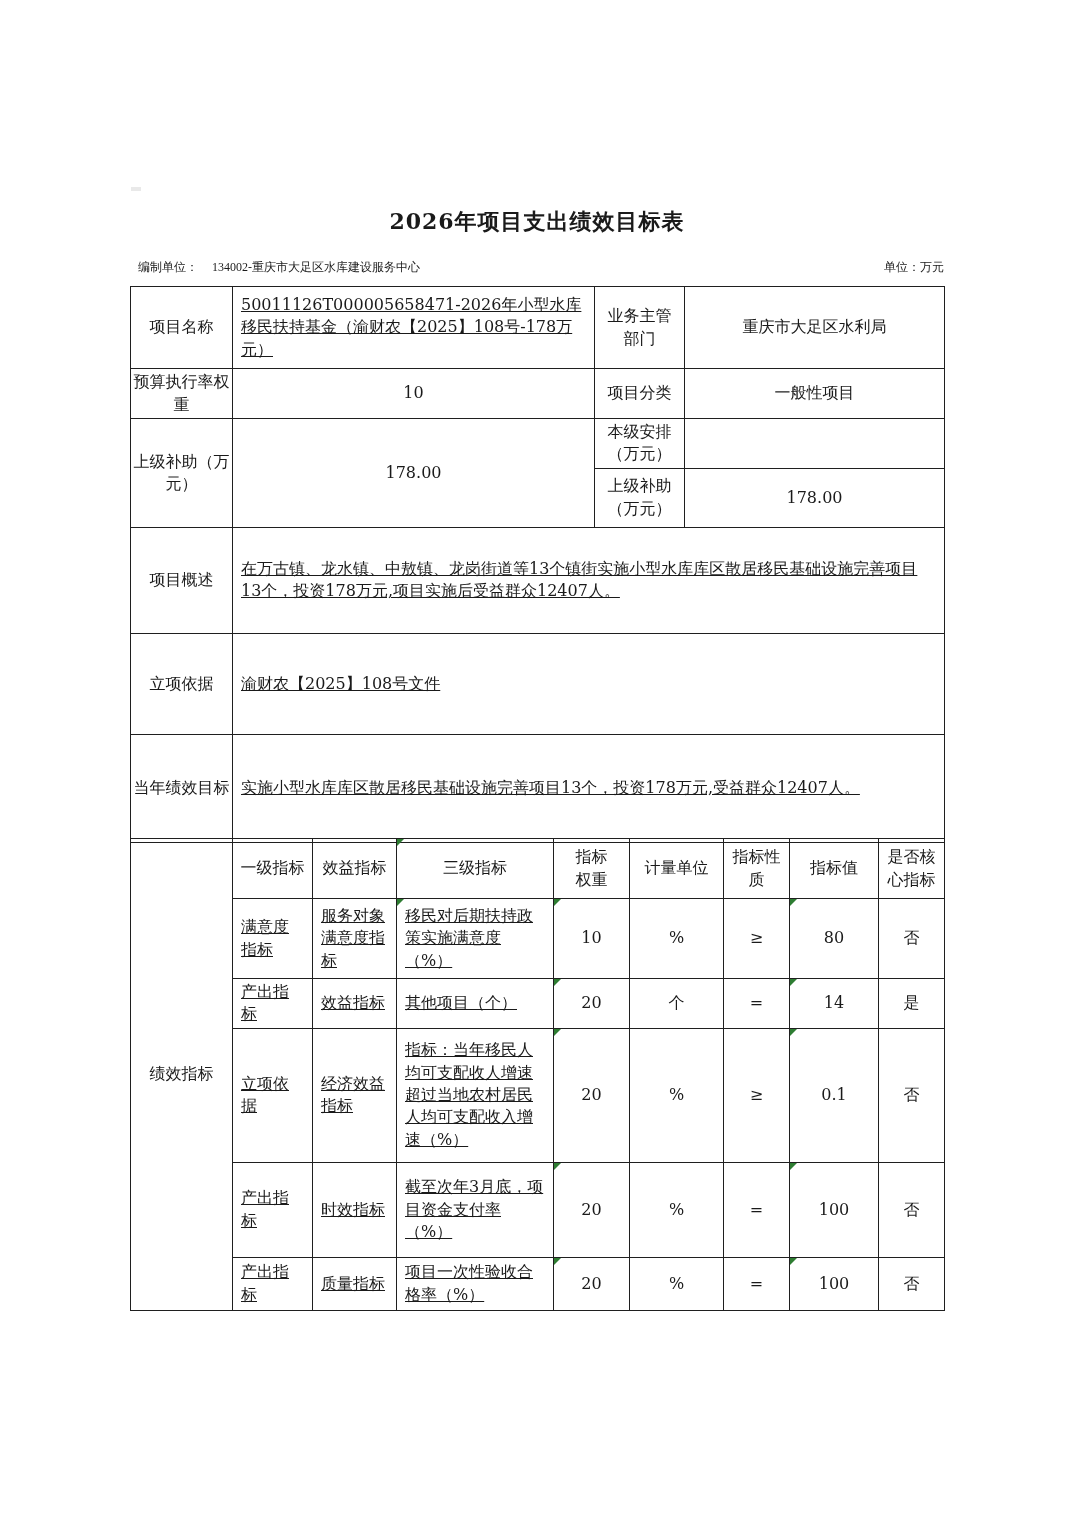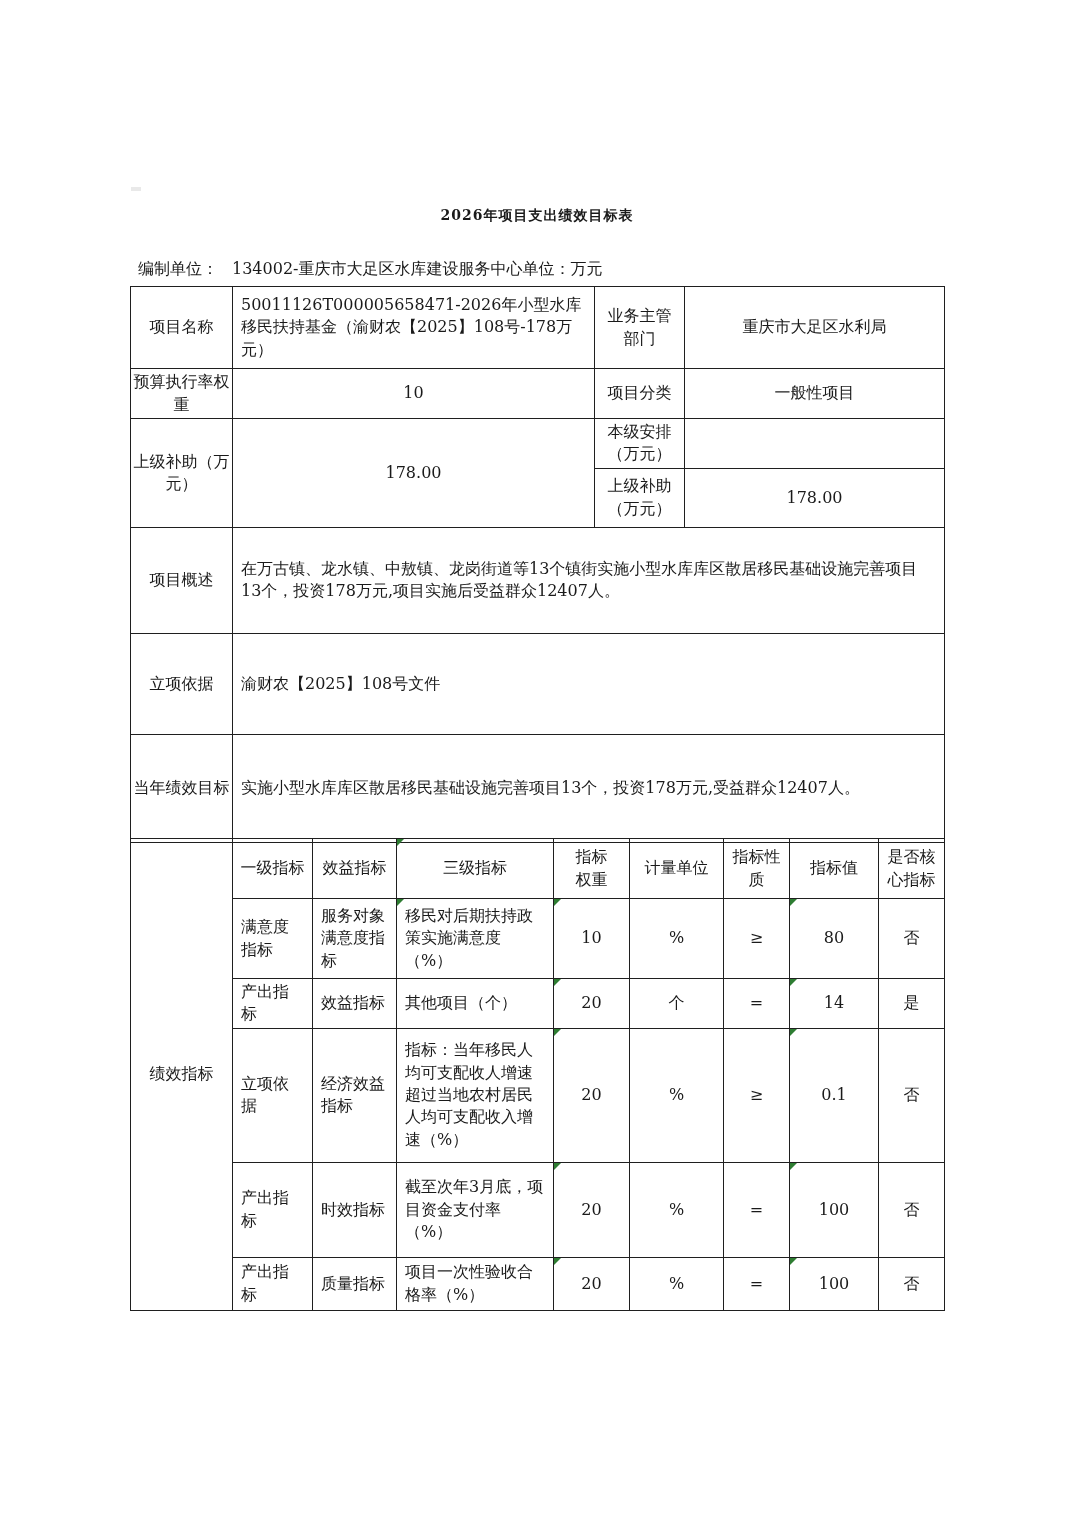--- a/index.html
+++ b/index.html
@@ -1,29 +1,29 @@
 <!DOCTYPE html>
 <html><head>
 <meta charset="utf-8">
 <style>
   * { margin:0; padding:0; box-sizing:border-box; }
   body { background:#ffffff; font-family:"DejaVu Serif","Liberation Serif",serif; color:#1a1a1a; }
   .page { position:relative; width:1074px; height:1520px; background:#ffffff; overflow:hidden; }
 
   .doc-title { position:absolute; top:207px; left:0; width:100%; text-align:center;
-               font-size:14px; font-weight:bold; letter-spacing:1px; }
+               font-size:22px; font-weight:bold; letter-spacing:1px; }
 
   .meta-row { position:absolute; top:259px; left:138px; width:806px;
-              display:flex; font-size:16px; }
+              display:flex; justify-content:space-between; font-size:12px;font-family:Liberation Serif, serif; }
   .meta-left .meta-val { margin-left:14px; }
 
   table { border-collapse:collapse; table-layout:fixed; }
   td { border:1px solid #1f1f1f; vertical-align:middle; text-align:center;
        font-size:16px; line-height:1.4; padding:2px; position:relative; }
-  td.left { text-align:left; padding:2px 8px; }
+  td.left { text-align:left; padding:2px 8px;text-decoration:underline; }
 
   .main-table { position:absolute; left:130px; top:286px; width:814px; }
   .perf-table { position:absolute; left:130px; top:838px; width:814px; }
 
   .wrap-narrow { display:inline-block; width:4.3em;text-align:center; }
   .w2e { display:inline-block; width:2.2em; }
 
   i.flag { position:absolute; top:0; left:0; width:0; height:0; display:block;
            border-top:7px solid #2e7d32; border-right:7px solid transparent; }
 

